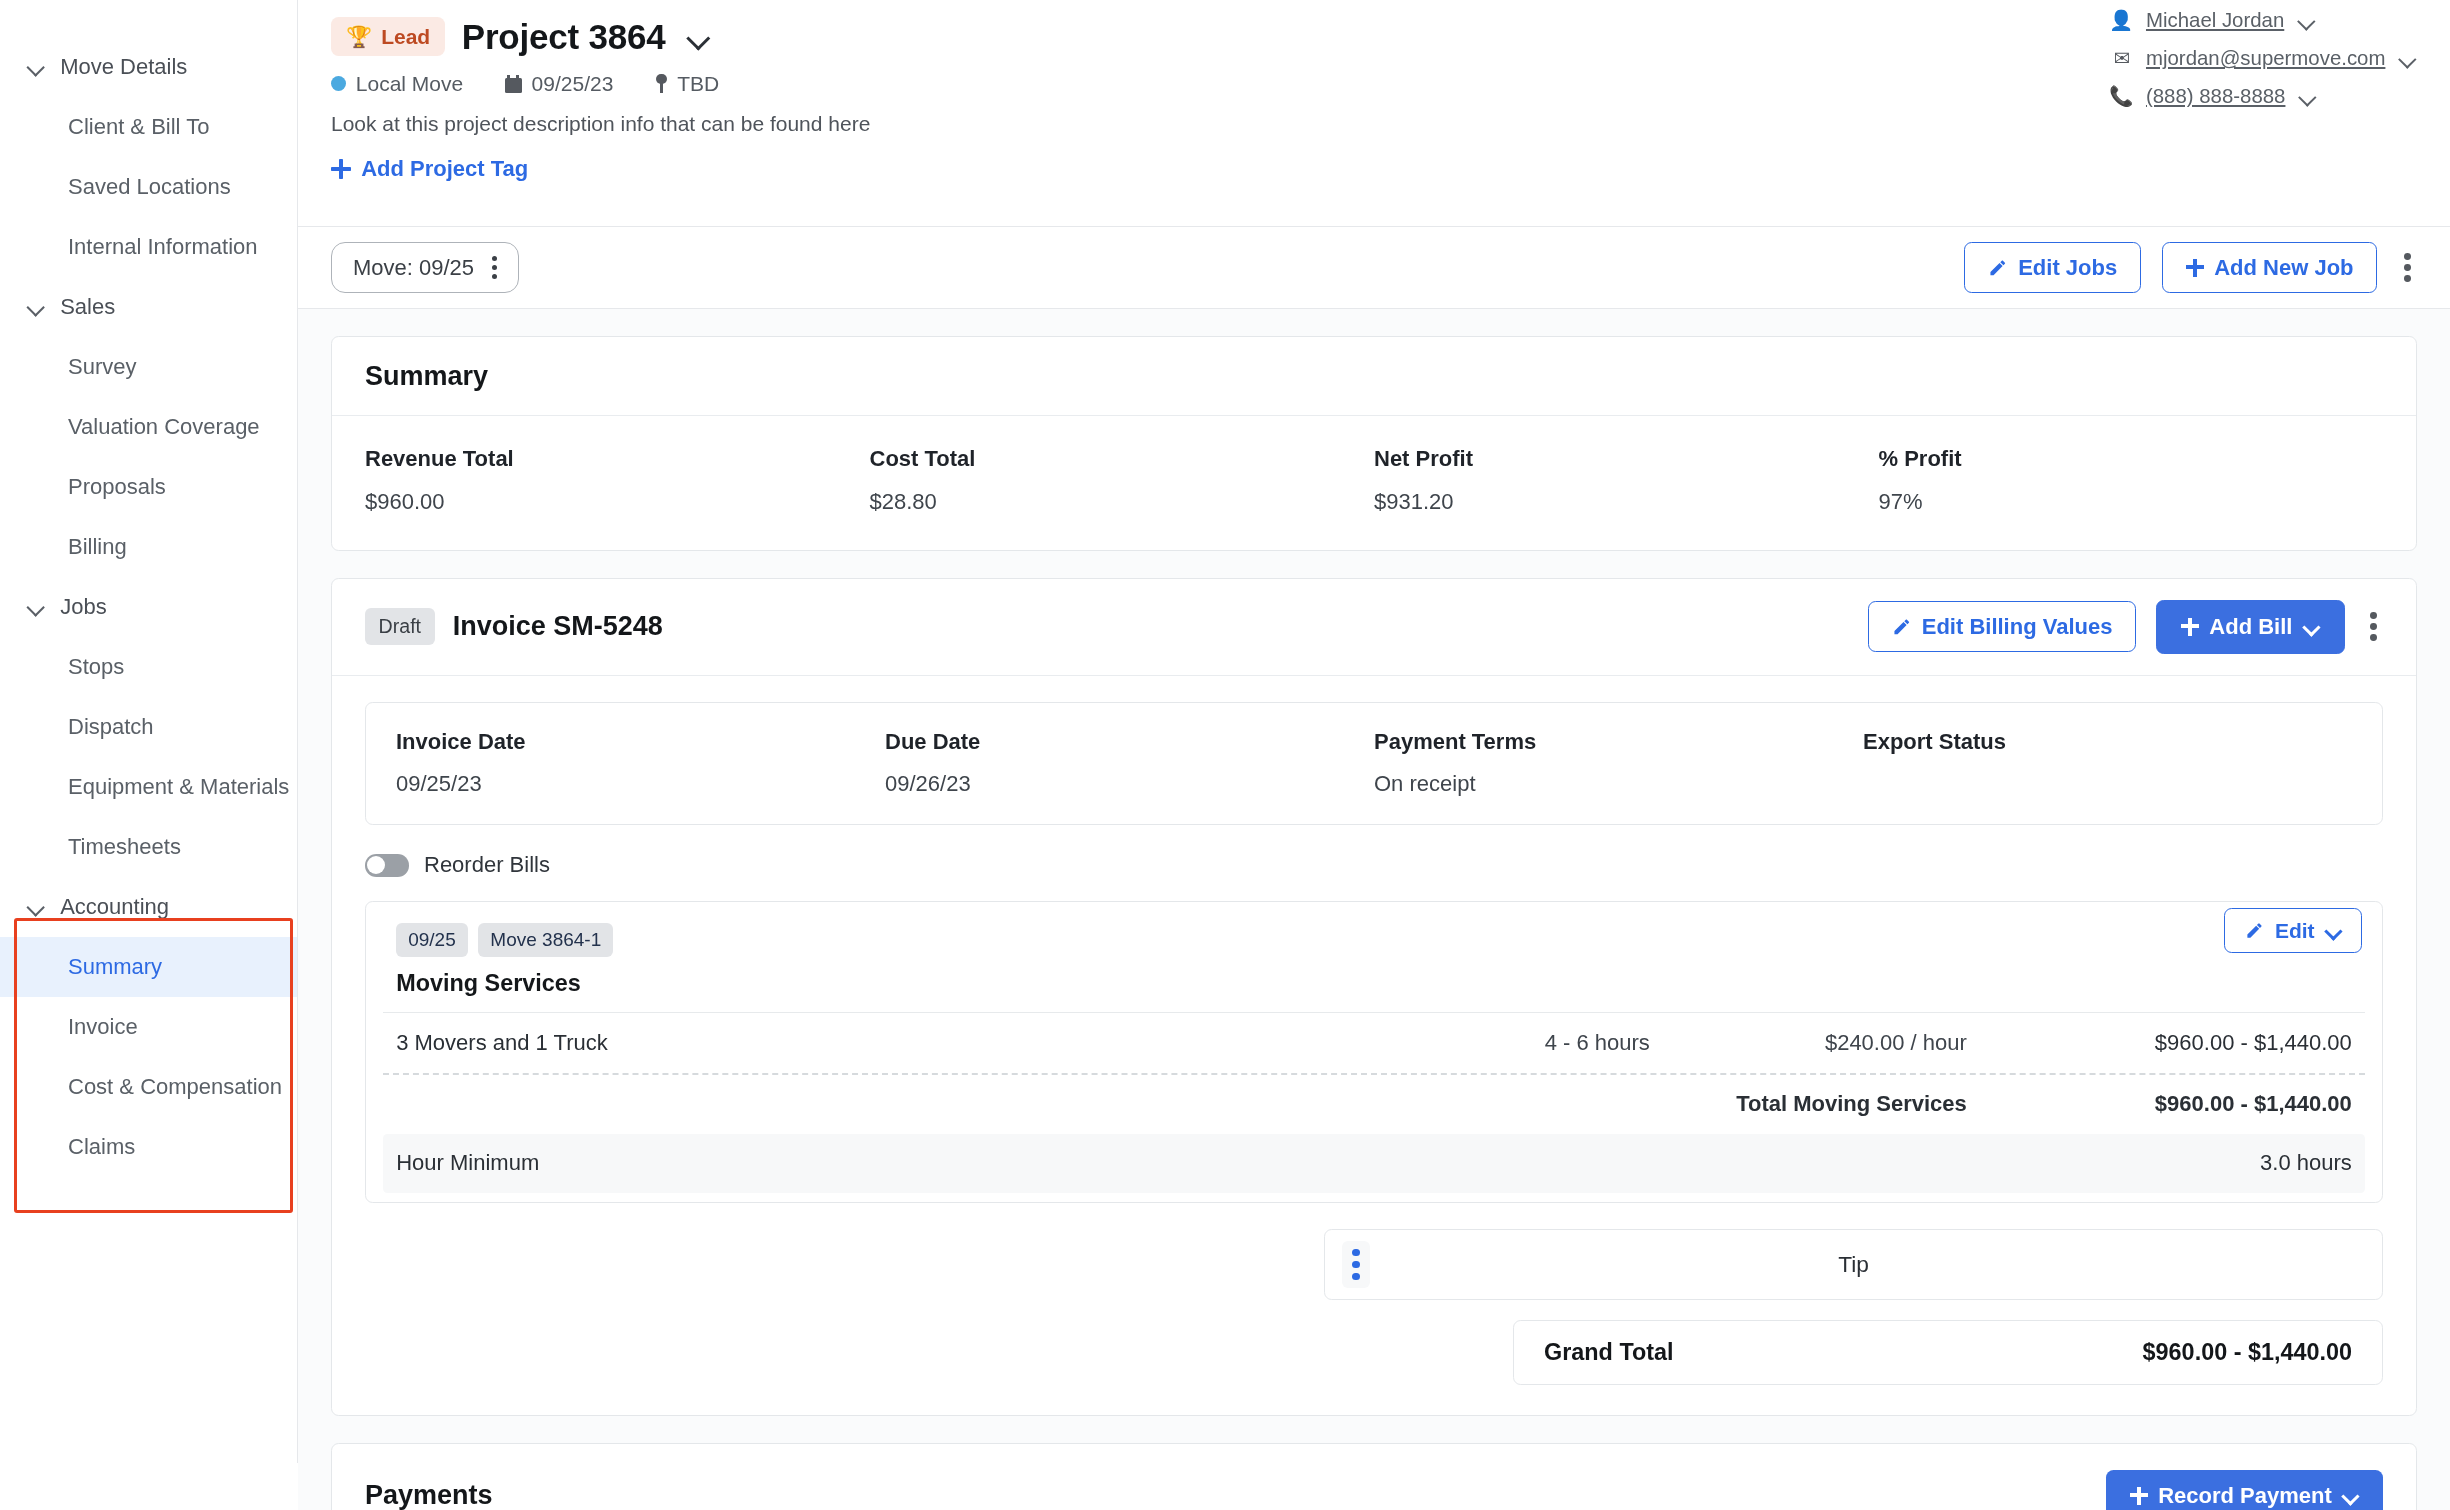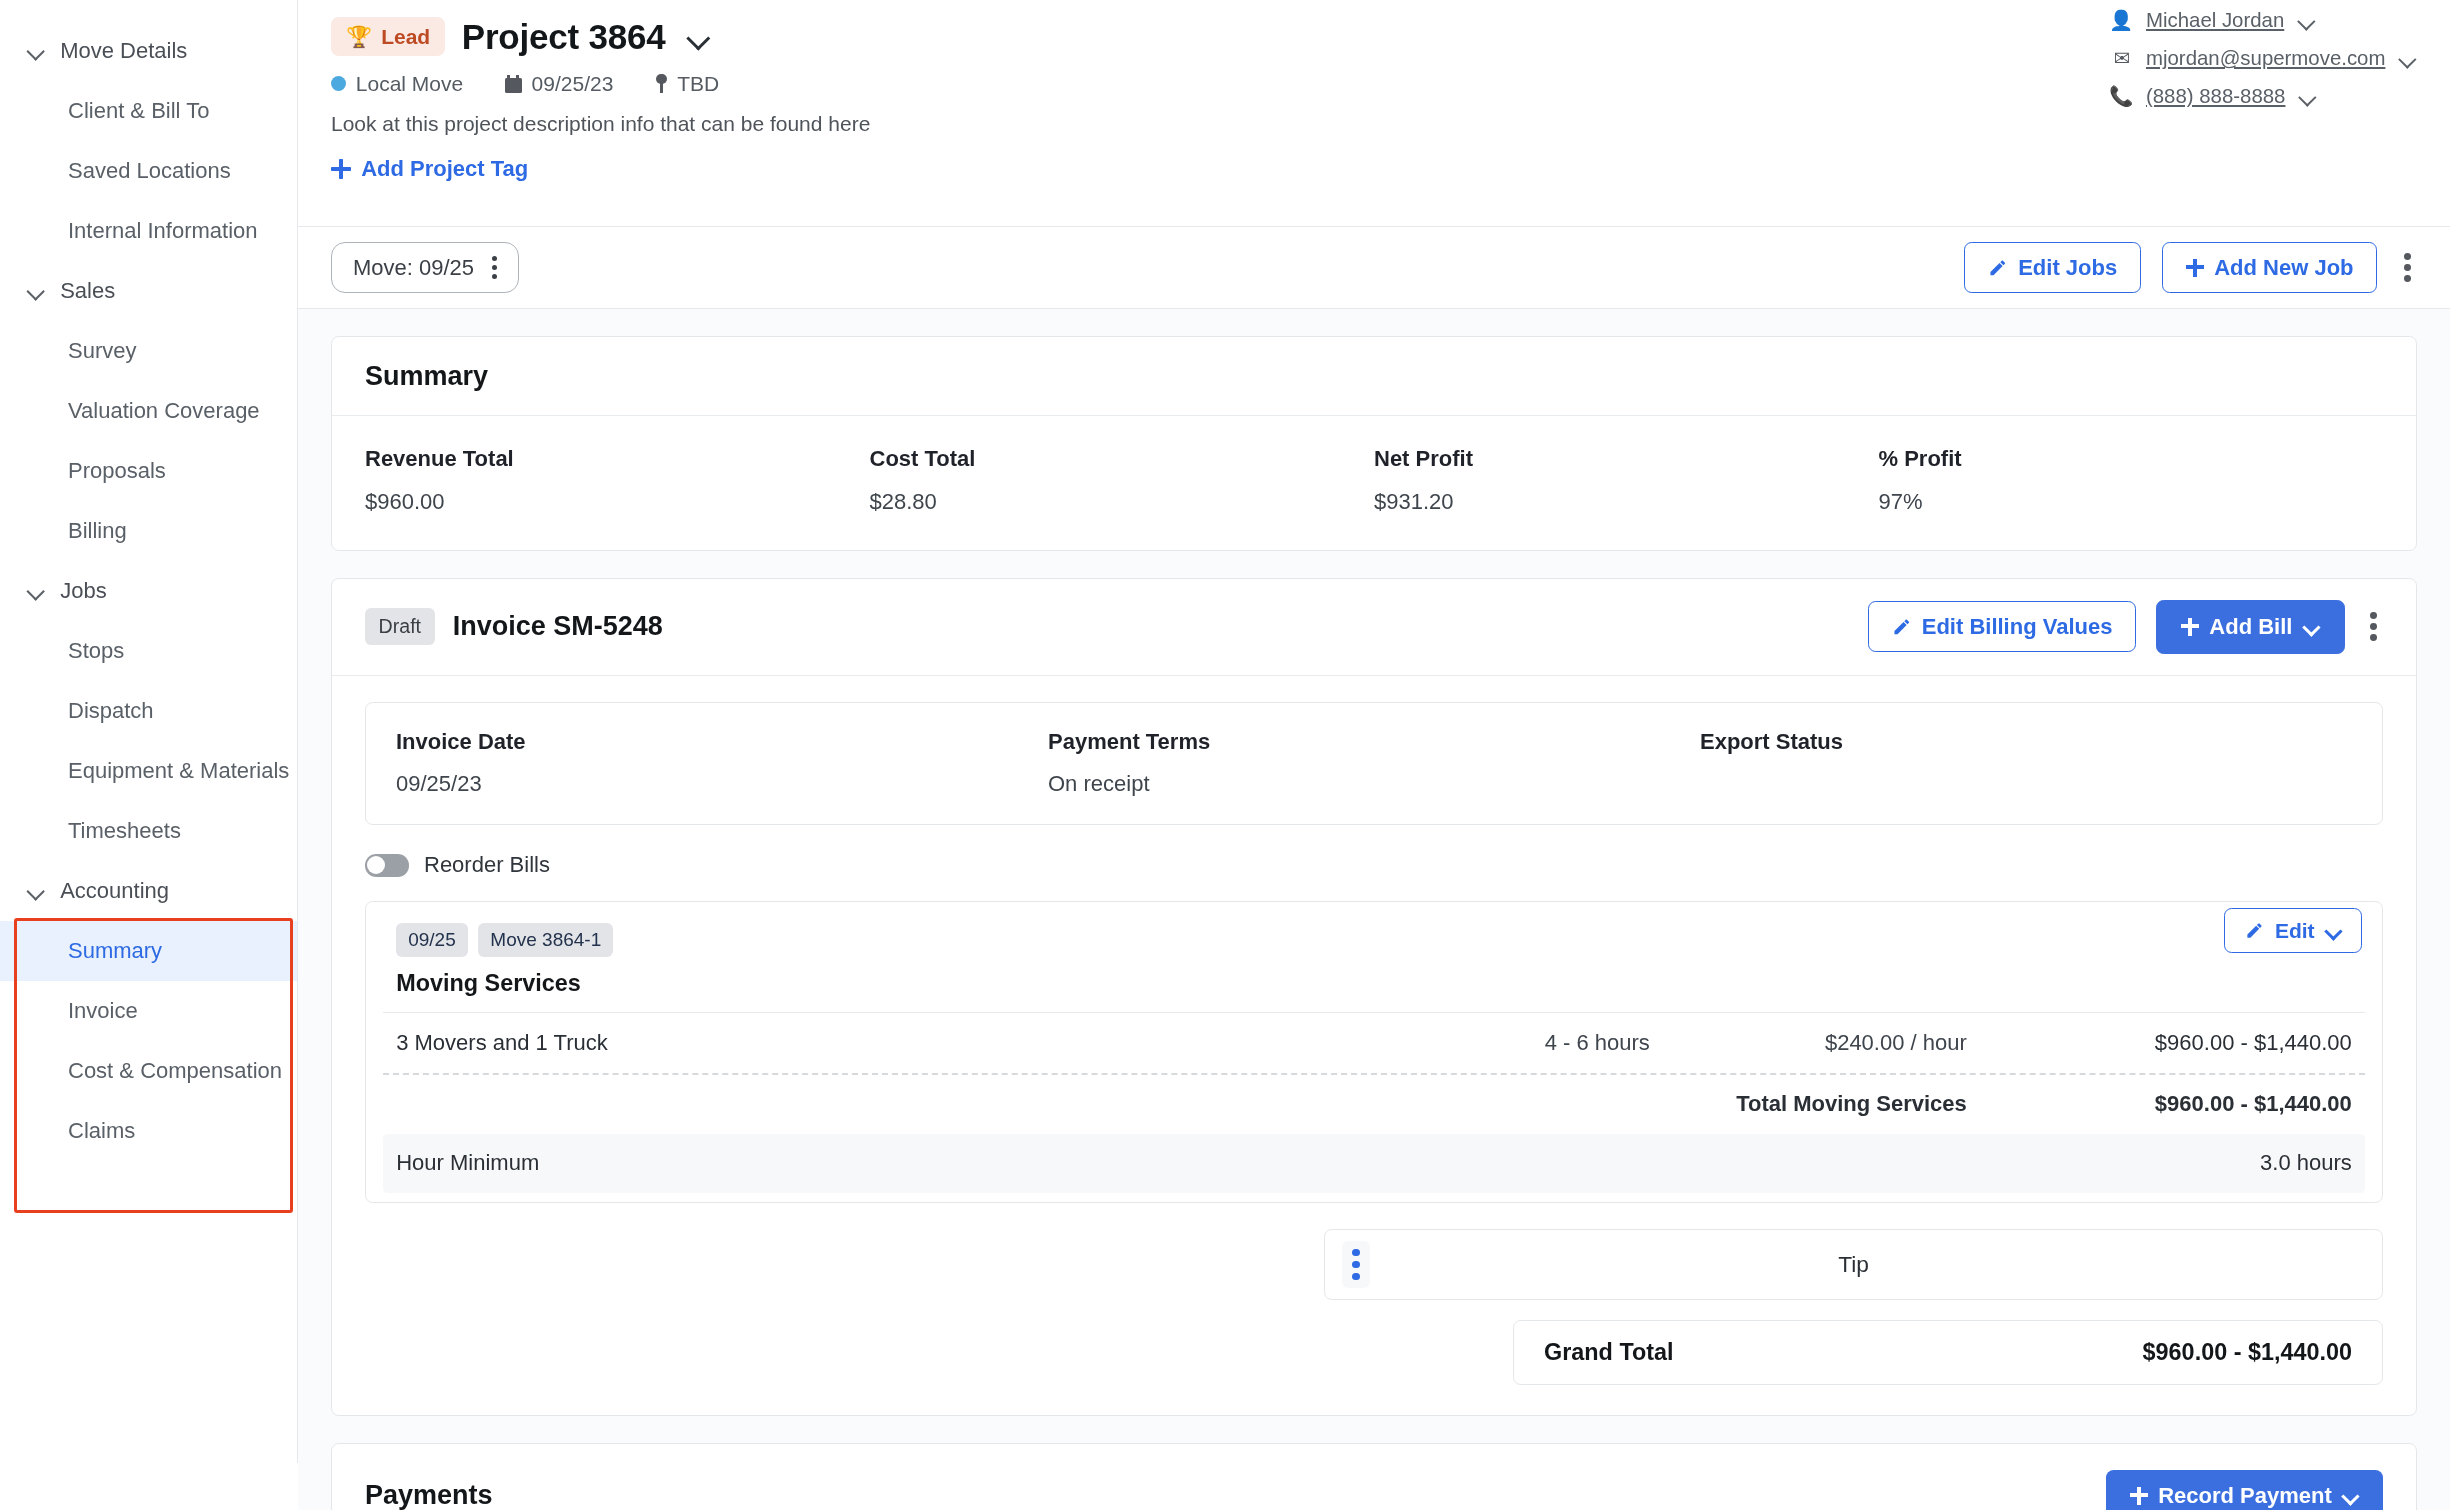--- a/index.html
+++ b/index.html
@@ -12,21 +12,21 @@
   }
   .app { display: flex; width: 2450px; height: 1511px; }
 
   
   .sidebar {
     width: 298px; height: 1463px;
     background: #ffffff;
     border-right: 1.5px solid #e6e8eb;
     flex: 0 0 298px;
     position: relative;
-    padding-top: 21px;
+    padding-top: 37px;
   }
   .nav-group-header {
     display: flex; align-items: center;
     height: 60px;
     padding-left: 27px;
     font-size: 22px;
     color: #4a4f56;
   }
   .chev {
     width: 19.6px; height: 19.6px; margin-right: 13.6px;
@@ -546,20 +546,24 @@
           </div>
         </div>
 
         <div class="invoice-body">
           <div class="subcard">
             <div class="sc-col">
               <div class="sc-label">Invoice Date</div>
               <div class="sc-value">09/25/23</div>
             </div>
             <div class="sc-col">
+              <div class="sc-label">Due Date</div>
+              <div class="sc-value">09/26/23</div>
+            </div>
+            <div class="sc-col">
               <div class="sc-label">Payment Terms</div>
               <div class="sc-value">On receipt</div>
             </div>
             <div class="sc-col">
               <div class="sc-label">Export Status</div>
               <div class="sc-value"></div>
             </div>
           </div>
 
           <div class="reorder">

